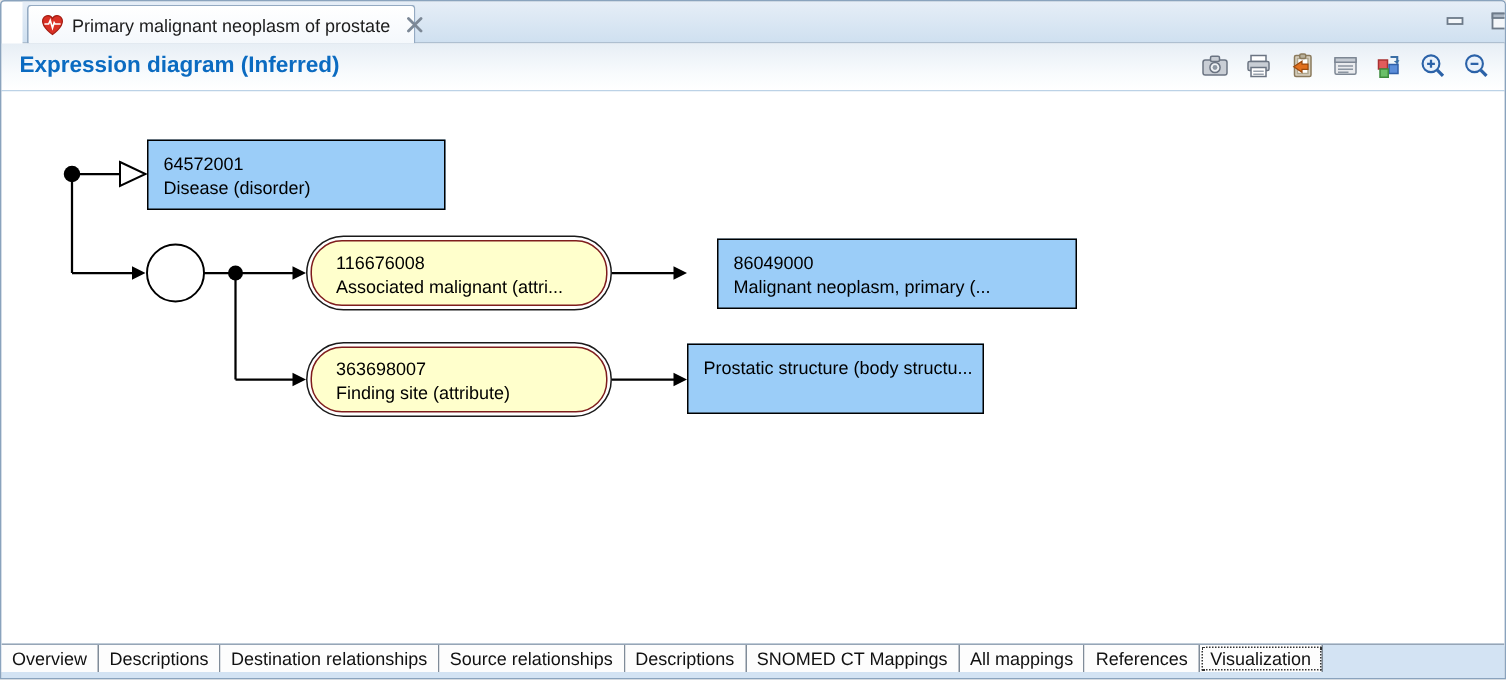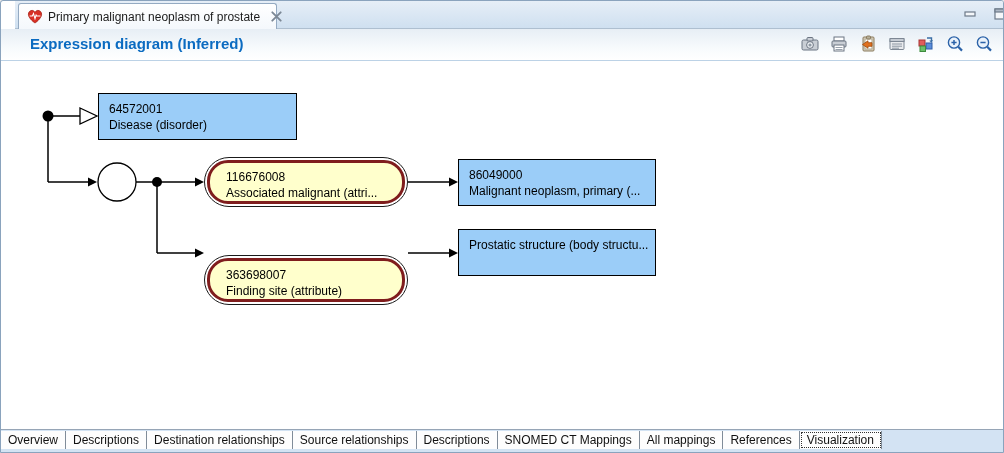--- a/index.html
+++ b/index.html
@@ -29,40 +29,40 @@
   .win-controls { position:absolute; right:8px; top:5px; display:flex; gap:12px; }
   .win-btn { width:18px; height:16px; display:flex; align-items:center; justify-content:center; cursor:pointer; }
 
   
   .header {
     position:absolute; left:0; top:28px; width:100%; height:32px;
     background:linear-gradient(#e7eef5 0%, #f8fbfd 65%, #ffffff 100%);
     border-bottom:1px solid #bcd2e6;
   }
   .header .page-title {
-    position:absolute; left:29px; top:6px;
+    position:absolute; left:12px; top:6px;
     font-size:15px; font-weight:bold; color:#0b6bc1;
   }
   .toolbar { position:absolute; right:8px; top:4px; display:flex; align-items:center; gap:7px; }
   .tool-btn { width:22px; height:22px; display:flex; align-items:center; justify-content:center; cursor:pointer; border-radius:3px; }
 
   
   .canvas { position:absolute; left:0; top:60px; width:1002px; height:370px; background:#ffffff;text-decoration:underline; }
   .connectors { position:absolute; left:0; top:0; }
 
   .node { position:absolute; font-size:12px; line-height:16px; color:#000; cursor:pointer; }
   .concept-node {
     background:#9bcdf8; border:1px solid #000;
     padding:7px 8px 0 10px; overflow:hidden; white-space:nowrap;
   }
   .attr-outer {
     border:1px solid #1a1a1a; border-radius:25px; padding:2px; background:#fff;
   }
   .attr-inner {
-    width:100%; height:100%; background:#ffffcc; border:3px solid #7f1d1d; border-radius:21px;
+    width:100%; height:100%; background:#ffffcc; border:1px solid #7f1d1d; border-radius:21px;
     padding:6px 8px 0 16px; overflow:hidden; white-space:nowrap;
   }
   .node .line1, .node .line2 { display:block; }
 
   
   .bottom-bar {
     position:absolute; left:0; bottom:0; width:100%; height:23px;
     background:#d3e3f3; border-top:1px solid #96a5b6;
   }
   .bottom-tabs { display:inline-flex; height:18px; background:#fff; }
@@ -205,26 +205,26 @@
       <span class="line2">Disease (disorder)</span>
     </div>
 
     <div class="node attr-outer" style="left:203px; top:96px; width:204px; height:50px;">
       <div class="attr-inner">
         <span class="line1">116676008</span>
         <span class="line2">Associated malignant (attri...</span>
       </div>
     </div>
 
-    <div class="node concept-node" style="left:457px; top:98px; width:198px; height:47px;">
+    <div class="node concept-node" style="left:477px; top:98px; width:240px; height:47px;">
       <span class="line1">86049000</span>
       <span class="line2">Malignant neoplasm, primary (...</span>
     </div>
 
-    <div class="node attr-outer" style="left:203px; top:167px; width:204px; height:50px;margin-top:27px;">
+    <div class="node attr-outer" style="left:203px; top:167px; width:204px; height:50px;">
       <div class="attr-inner">
         <span class="line1">363698007</span>
         <span class="line2">Finding site (attribute)</span>
       </div>
     </div>
 
     <div class="node concept-node" style="left:457px; top:168px; width:198px; height:47px;">
       <span class="line2">Prostatic structure (body structu...</span>
     </div>
   </div>

